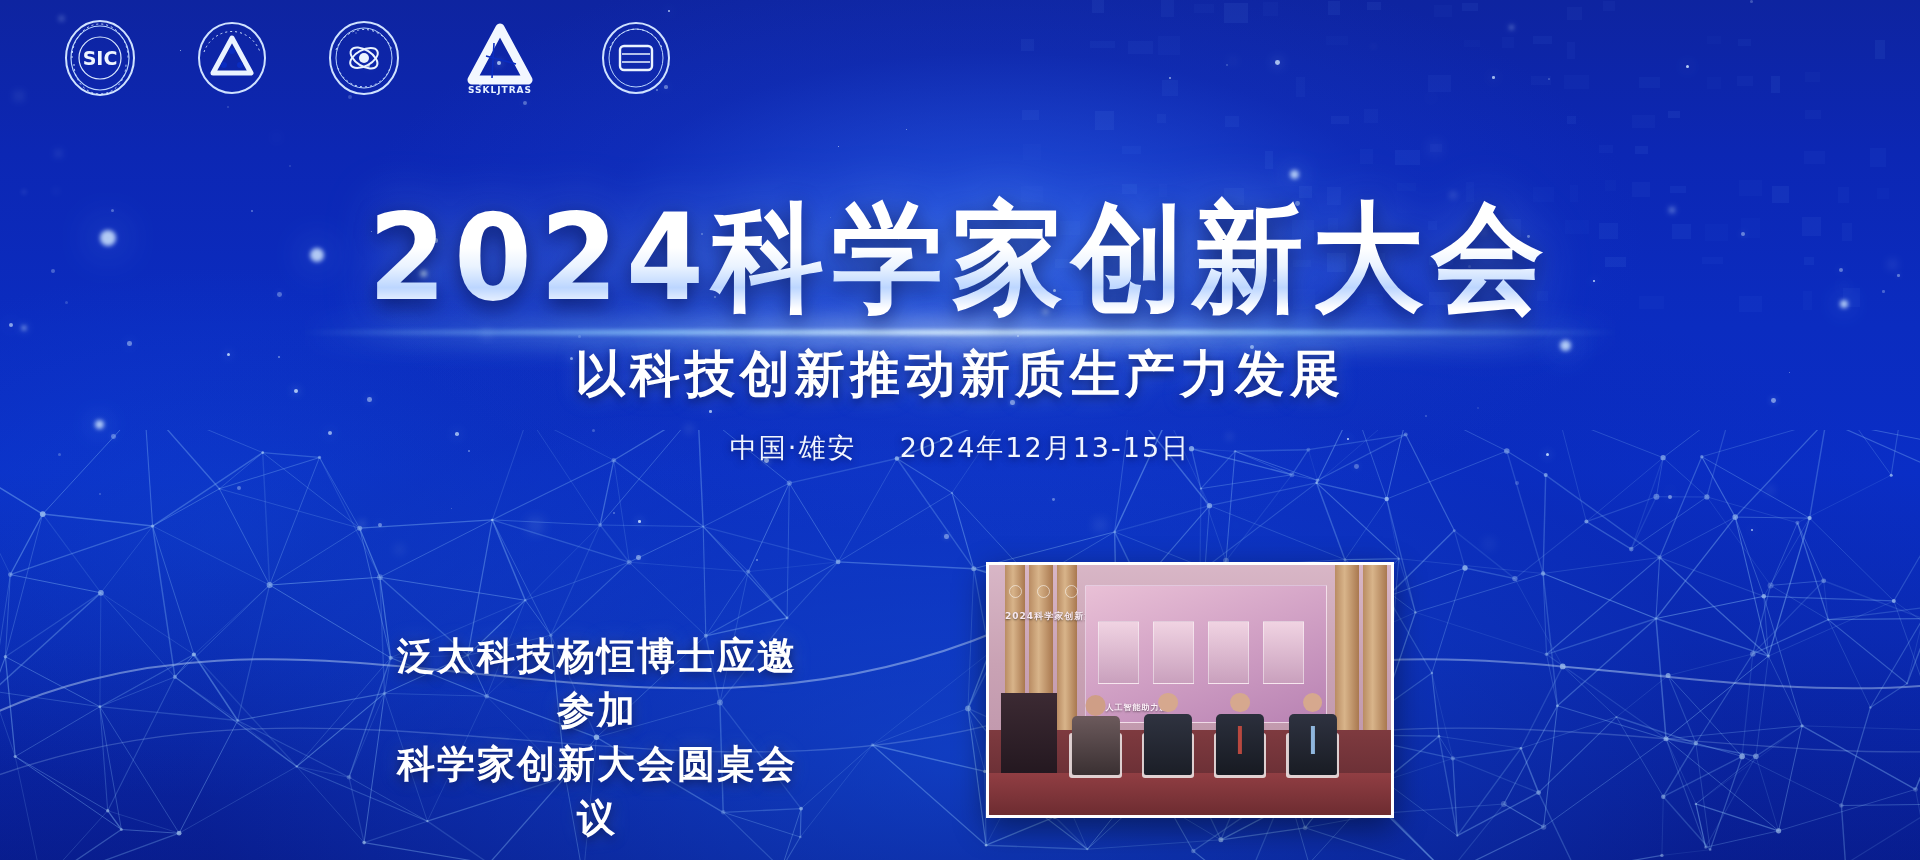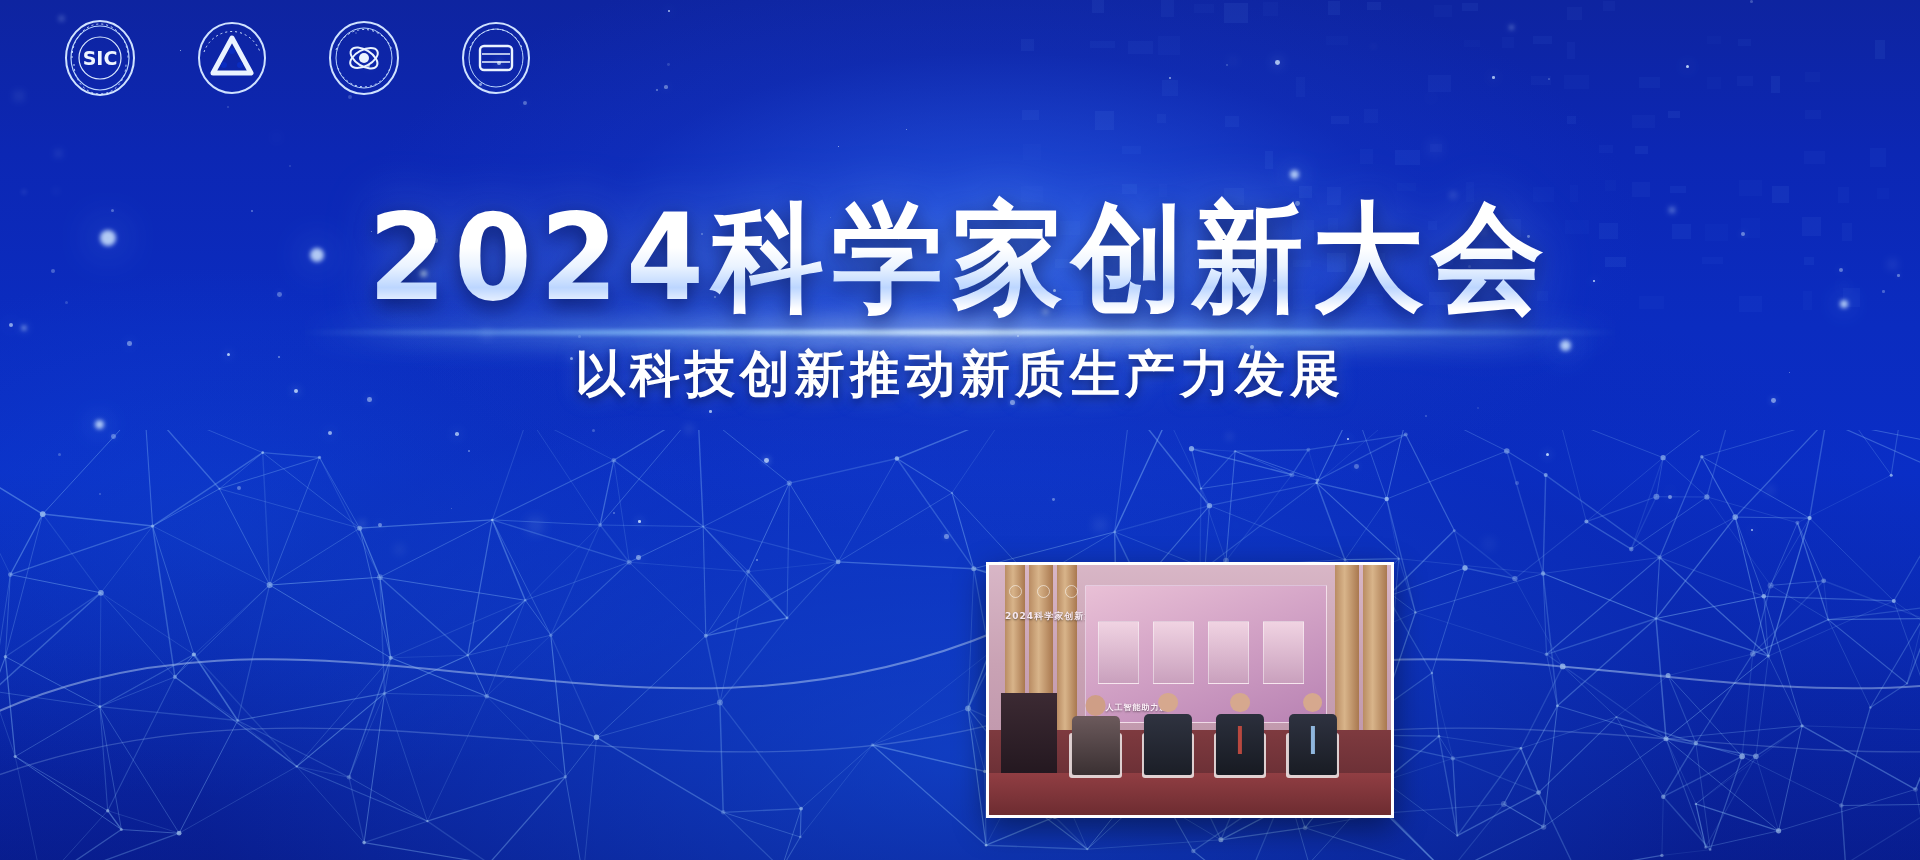--- a/index.html
+++ b/index.html
@@ -1126,38 +1126,54 @@
         <ellipse cx="38" cy="40" rx="34" ry="36" fill="none" stroke="#cfe2ff" stroke-width="2"></ellipse>
         <ellipse cx="38" cy="40" rx="28" ry="30" fill="none" stroke="#b9d5ff" stroke-width="1"></ellipse>
         <ellipse cx="38" cy="40" rx="15" ry="8" fill="none" stroke="#eaf3ff" stroke-width="2" transform="rotate(-28 38 40)"></ellipse>
         <ellipse cx="38" cy="40" rx="15" ry="8" fill="none" stroke="#eaf3ff" stroke-width="2" transform="rotate(32 38 40)"></ellipse>
         <circle cx="38" cy="40" r="5" fill="#eaf3ff"></circle>
         <path d="M10 32 A30 32 0 0 1 66 32" fill="none" stroke="#cfe2ff" stroke-width="1" stroke-dasharray="2 3"></path>
         <path d="M12 50 A28 30 0 0 0 64 50" fill="none" stroke="#cfe2ff" stroke-width="1" stroke-dasharray="2 3"></path>
       </svg>
     </div>
 
+    <div class="logo" style="width:84px;">
+      <svg class="seal" viewBox="0 0 84 80">
+        <path d="M42 10 L70 62 L14 62 Z" fill="none" stroke="#f2f7ff" stroke-width="9" stroke-linejoin="round"></path>
+        <path d="M28 38 L58 46 M36 25 L34 60" stroke="#0a2cc0" stroke-width="1.6" fill="none"></path>
+        <text x="42" y="75" text-anchor="middle" font-family="DejaVu Sans, sans-serif" font-size="9" font-weight="bold" letter-spacing="1" fill="#e6f0ff">SSKLJTRAS</text>
+      </svg>
+    </div>
 
     <div class="logo">
       <svg class="seal" viewBox="0 0 76 80">
         <ellipse cx="38" cy="40" rx="33" ry="35" fill="none" stroke="#cfe2ff" stroke-width="2"></ellipse>
         <ellipse cx="38" cy="40" rx="27" ry="29" fill="none" stroke="#b9d5ff" stroke-width="1"></ellipse>
         <rect x="22" y="28" width="32" height="24" rx="4" fill="none" stroke="#eaf3ff" stroke-width="2.4"></rect>
         <path d="M24 36 h28 M24 44 h28" stroke="#eaf3ff" stroke-width="1.6"></path>
         <path d="M12 30 A28 30 0 0 1 64 30" fill="none" stroke="#cfe2ff" stroke-width="1" stroke-dasharray="2 3"></path>
       </svg>
     </div>
 
   </div>
 
   <div class="title-wrap">
     <div class="main-title">2024科学家创新大会</div>
     <div class="sub-title">以科技创新推动新质生产力发展</div>
+    <div class="date-line">
+      <span>中国·雄安</span>
+      <span class="sep"></span>
+      <span>2024年12月13-15日</span>
+    </div>
   </div>
 
+  <div class="caption">
+    <div>泛太科技杨恒博士应邀参加</div>
+    <div>科学家创新大会圆桌会议</div>
+  </div>
 
   <div class="photo">
     <div class="ph-wall"></div>
 
     <div class="ph-col" style="left:4%;  width:5%;"></div>
     <div class="ph-col" style="left:10%; width:6%;"></div>
     <div class="ph-col" style="left:17%; width:5%;"></div>
     <div class="ph-col" style="left:86%; width:6%;"></div>
     <div class="ph-col" style="left:93%; width:6%;"></div>
 

